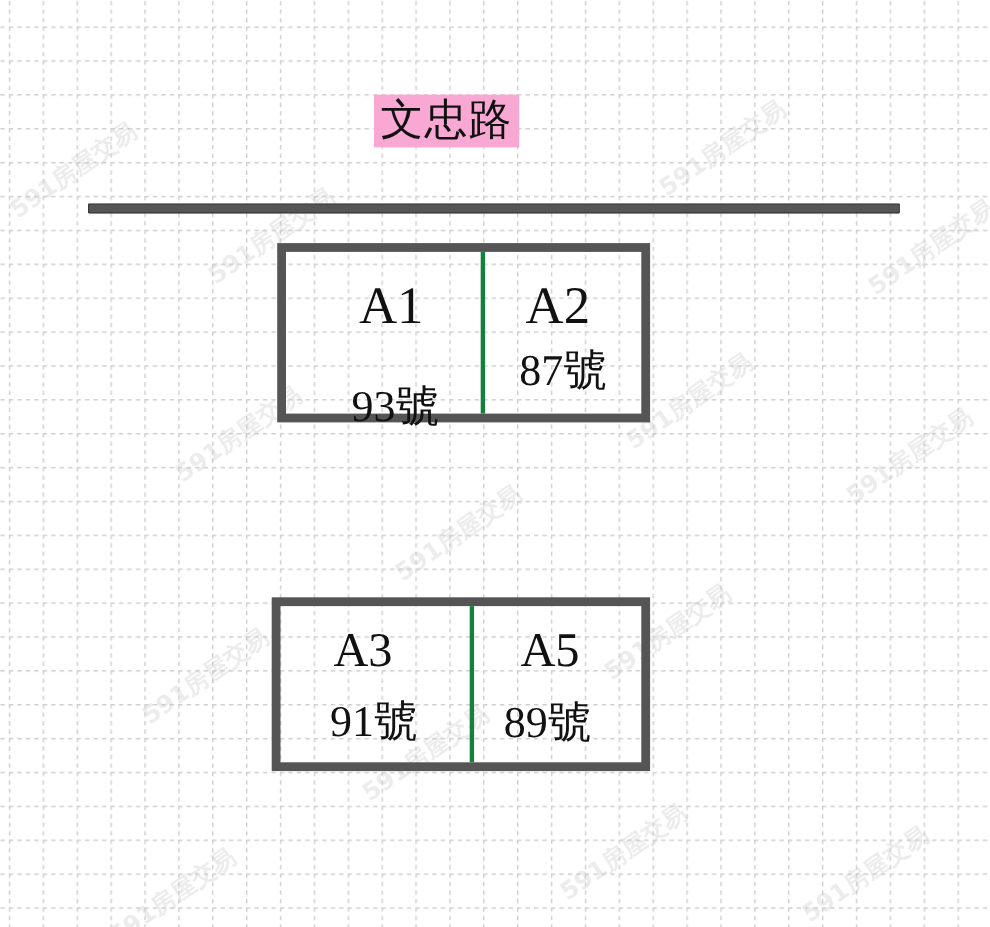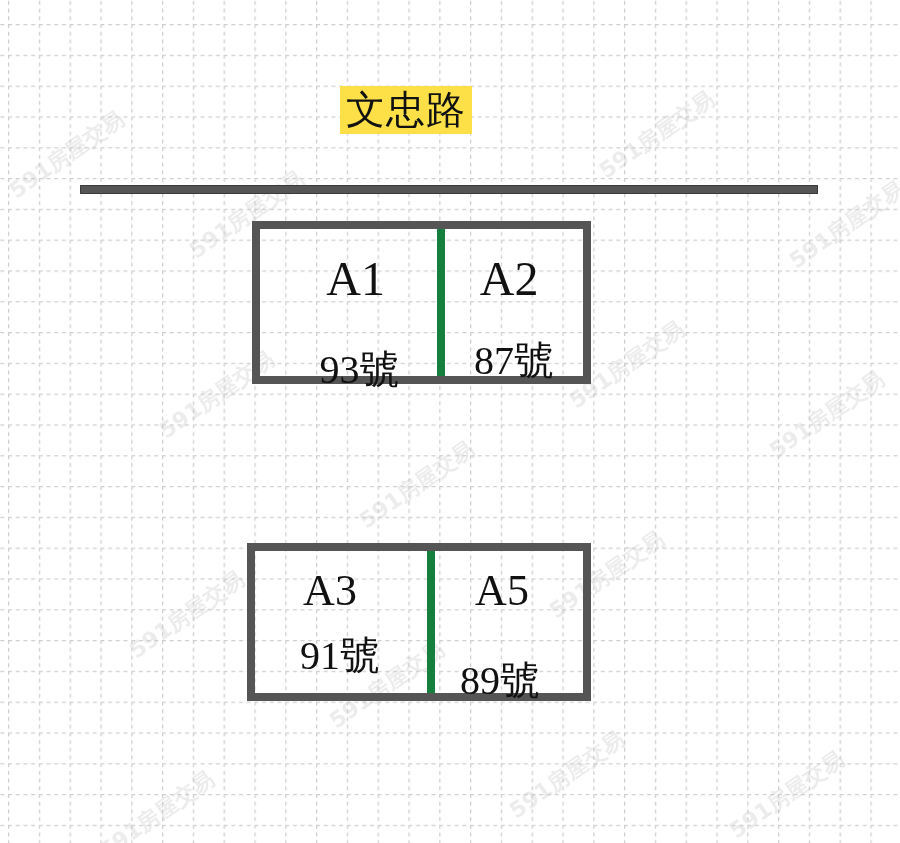--- a/index.html
+++ b/index.html
@@ -9,38 +9,38 @@
       font-family: "DejaVu Sans", sans-serif;
     }
     .grid { position: absolute; left: 0; top: 0; width: 900px; height: 843px; }
     .watermark {
       position: absolute; color: rgba(200,200,200,0.35);
       font-family: "DejaVu Sans", sans-serif; font-size: 22px; font-weight: bold;
       transform: rotate(-35deg); white-space: nowrap; pointer-events: none;
     }
     .road-label {
       position: absolute; left: 340px; top: 86px; padding: 2px 6px;
-      background: #fde047; color: #111;
+      background: #f9a8d4; color: #111;
       font-family: "DejaVu Sans", sans-serif; font-size: 39px; line-height: 44px;
       letter-spacing: 1px;
     }
     .road-line {
       position: absolute; left: 80px; top: 185px; width: 738px; height: 9px;
       background: #555555; border-radius: 1px;
       box-shadow: inset 0 0 0 1px #3a3a3a;
     }
     .unit-group {
       position: absolute; display: flex;
       border: 8px solid #555555; box-sizing: border-box;
     }
     .unit {
       position: relative; box-sizing: border-box; height: 100%;
       display: flex; flex-direction: column; align-items: center;
     }
-    .unit + .unit { border-left: 8px solid #15803d; gap: 24px; }
+    .unit + .unit { border-left: 4px solid #15803d; }
     .unit-code {
       font-family: "Liberation Serif", "DejaVu Serif", serif;
       color: #111; line-height: 1;
     }
     .unit-number {
       font-family: "Liberation Serif", "DejaVu Serif", serif;
       color: #111; line-height: 1;
     }
     #group-top { left: 252px; top: 221px; width: 339px; height: 163px; }
     #group-top .unit:first-child { width: 185px; }

